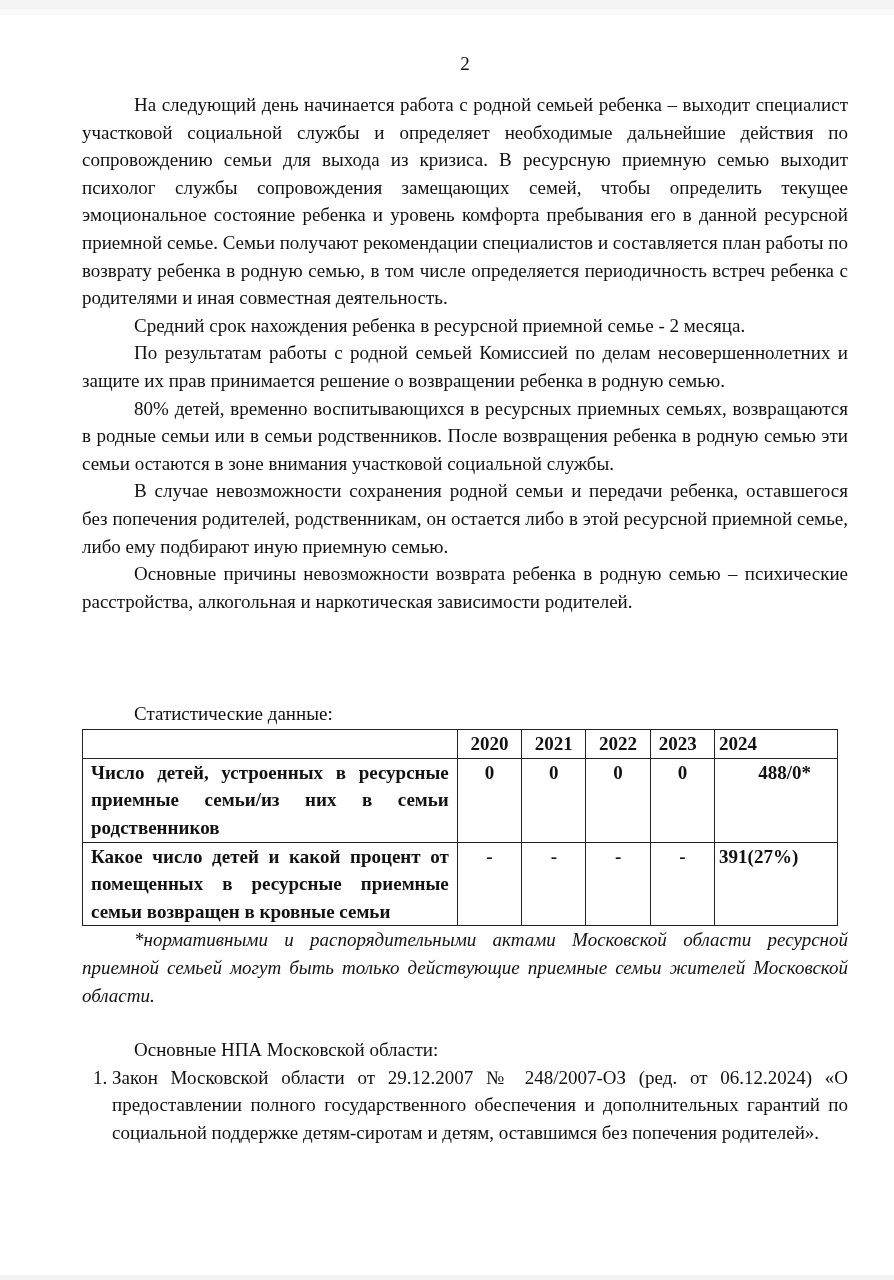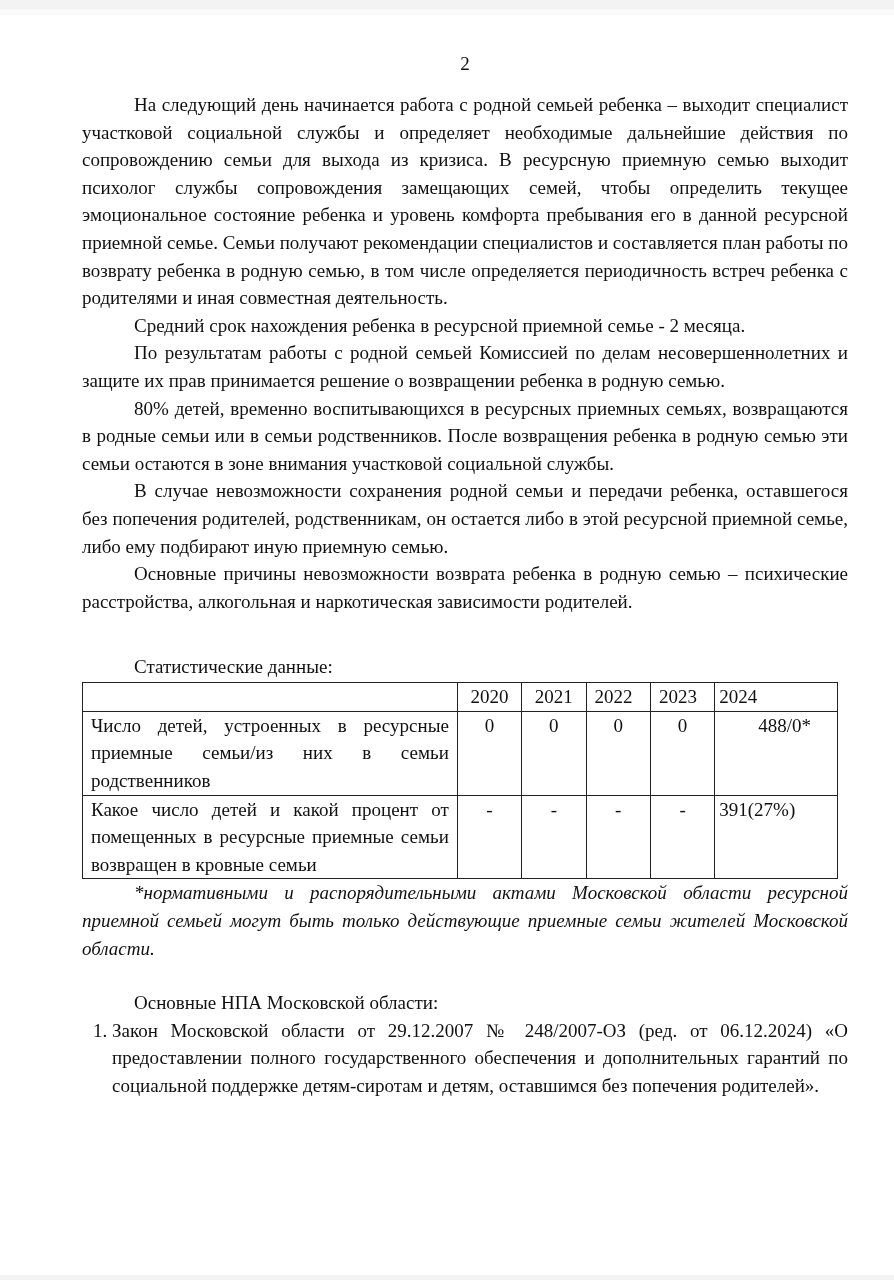--- a/index.html
+++ b/index.html
@@ -14,28 +14,28 @@
     .band-top2 { position: absolute; left: 0; top: 9px; width: 894px; height: 6px; background: #fafafa; }
     .band-bottom { position: absolute; left: 0; top: 1275px; width: 894px; height: 5px; background: #f3f3f3; }
     .page {
       position: absolute; left: 82px; top: 50px; width: 766px;
       font-size: 19px; line-height: 27.6px;
     }
     .page-number { text-align: center; font-size: 19px; margin: 0 0 14px 0; line-height: 27px; }
     p { margin: 0; text-align: justify; text-align-last: left; }
     p.indent { text-indent: 52px; }
     .gap-stats { height: 38px; }
-    .stats-label { text-indent: 52px; margin-bottom: 1px; }
+    .stats-label { text-indent: 52px; margin-bottom: 1px; margin-top: 47px; }
     table {
       border-collapse: collapse; width: 756px; margin-left: 0;
       font-size: 19px; line-height: 27.6px;
     }
     td, th {
       border: 1px solid #222; padding: 0 8px; vertical-align: top;
-      font-weight: normal;
+      font-weight: bold;
     }
     th { text-align: left; height: 28px; }
     td.label { width: 374px; text-align: justify; text-align-last: left; }
     td.num { text-align: center; width: 48px; }
     td.num-last { text-align: right; width: 90px; padding-right: 26px; }
     td.num-last2 { text-align: left; width: 90px; padding-left: 4px; }
     .footnote { text-indent: 52px; font-style: italic; }
     .gap-npa { height: 27px; }
     .npa-heading { text-indent: 52px; }
     ol { margin: 0; padding: 0 0 0 30px; }
@@ -61,21 +61,21 @@
   <div class="gap-stats"></div>
 
   <p class="stats-label">Статистические данные:</p>
 
   <table>
     <tbody>
         <tr>
       <th></th>
       <th class="num" style="text-align:center">2020</th>
       <th class="num" style="text-align:center">2021</th>
-      <th class="num" style="text-align:left">2022</th>
+      <th class="num" style="text-align:center">2022</th>
       <th class="num" style="">2023</th>
       <th style="text-align:left;padding-left:4px">2024</th>
     </tr>
     <tr>
       <td class="label">Число детей, устроенных в ресурсные приемные семьи/из них в семьи родственников</td>
       <td class="num">0</td>
       <td class="num">0</td>
       <td class="num">0</td>
       <td class="num">0</td>
       <td class="num-last">488/0*</td>

